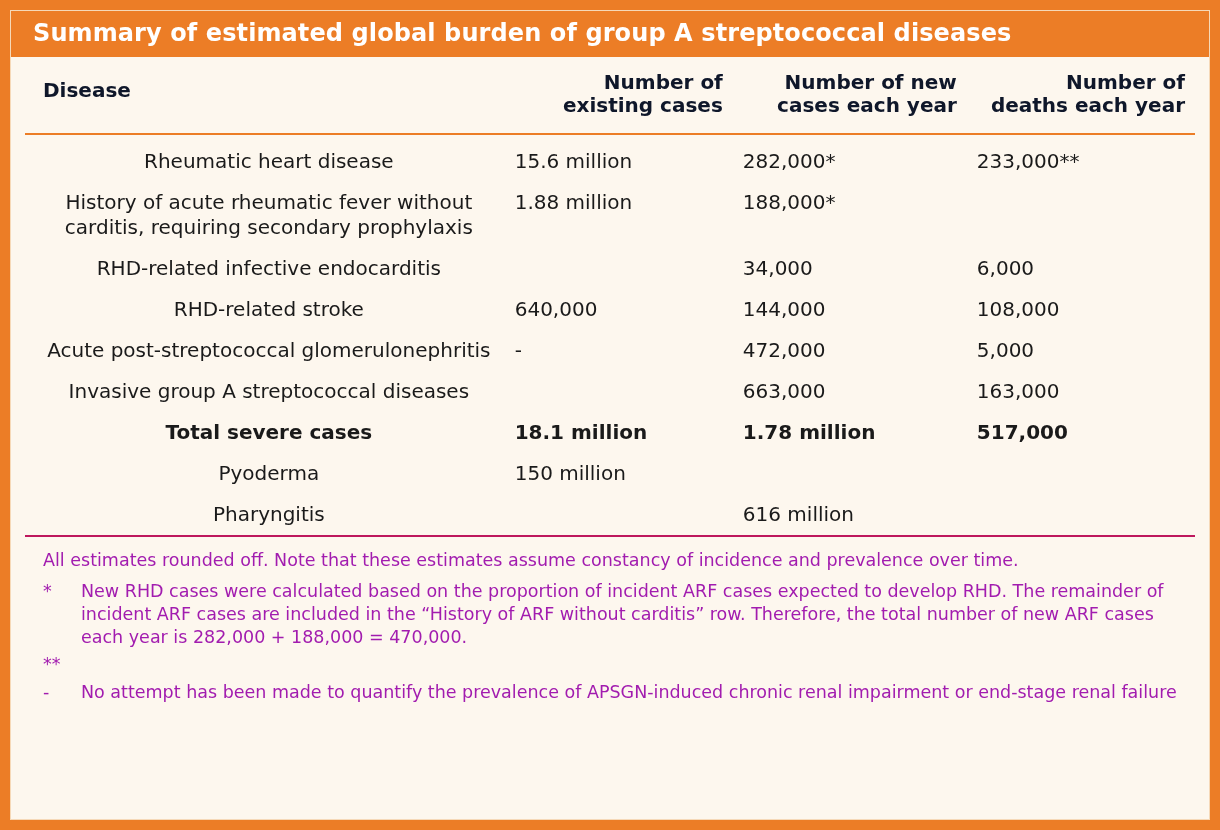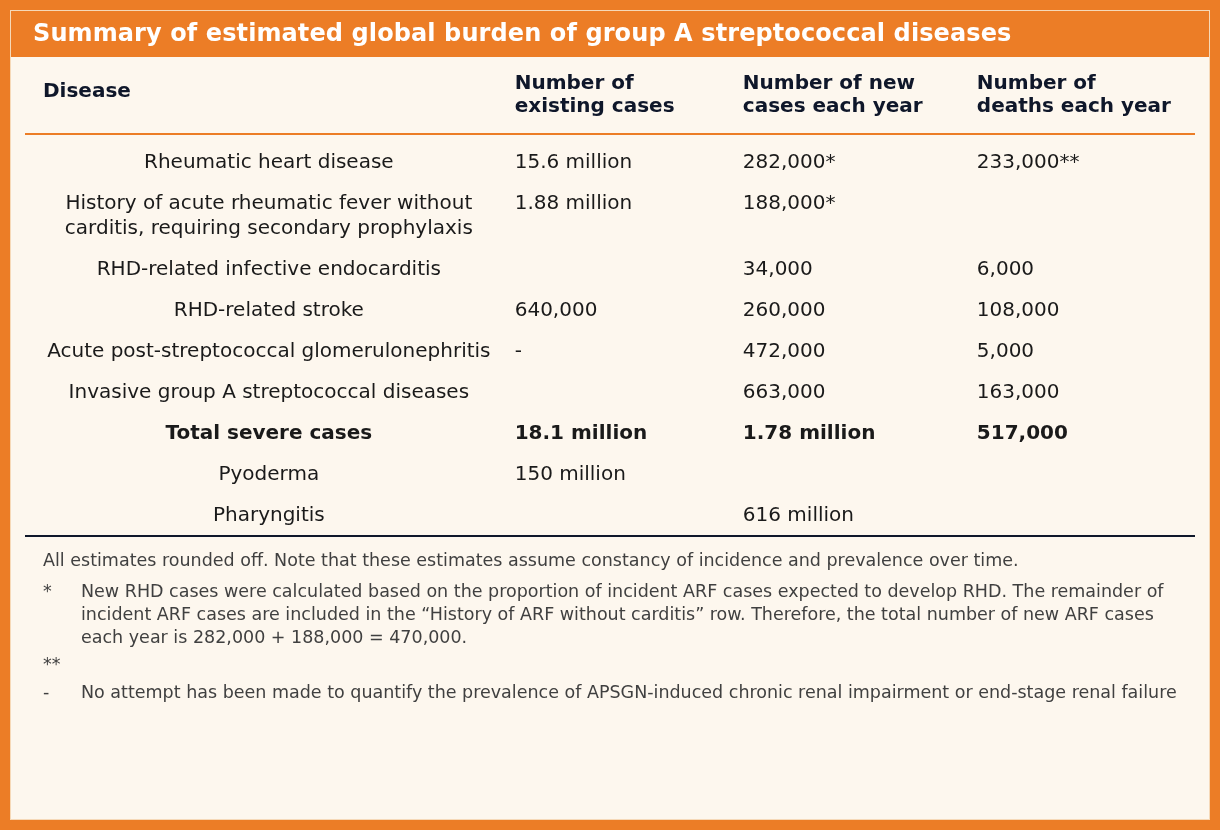--- a/index.html
+++ b/index.html
@@ -56,21 +56,21 @@
     vertical-align: top;
     line-height: 1.15;
   }
   table.data th.col-disease {
     text-align: left;
     padding-left: 18px;
     vertical-align: top;
     padding-top: 22px;
   }
   table.data th.num {
-    text-align: left;
+    text-align: right;
   }
   .head-row {
     border-bottom: 2px solid #ec7d26;
   }
   table.data td {
     font-size: 20px;
     color: #1a1a1a;
     padding: 8px 10px;
     vertical-align: top;
     line-height: 1.25;
@@ -82,25 +82,25 @@
   table.data td.num {
     text-align: left;
   }
   tr.total td {
     font-weight: bold;
   }
   tr.first-data td {
     padding-top: 14px;
   }
   .footnotes {
-    border-top: 2px solid #0f172a;
+    border-top: 2px solid #be185d;
     margin: 0 14px;
     padding: 12px 4px 10px 4px;
     font-size: 17.5px;
-    color: #404040;
+    color: #a21caf;
     line-height: 1.3;
   }
   .fn-line {
     padding: 0 0 5px 14px;
   }
   .fn-item {
     display: flex;
     padding: 3px 0 2px 14px;
   }
   .fn-mark {
@@ -163,21 +163,21 @@
           </tr>
           <tr>
             <td class="disease">RHD-related infective endocarditis</td>
             <td class="num"></td>
             <td class="num">34,000</td>
             <td class="num">6,000</td>
           </tr>
           <tr>
             <td class="disease">RHD-related stroke</td>
             <td class="num">640,000</td>
-            <td class="num">260,000</td>
+            <td class="num">144,000</td>
             <td class="num">108,000</td>
           </tr>
           <tr>
             <td class="disease">Acute post-streptococcal glomerulonephritis</td>
             <td class="num">-</td>
             <td class="num">472,000</td>
             <td class="num">5,000</td>
           </tr>
           <tr>
             <td class="disease">Invasive group A streptococcal diseases</td>

